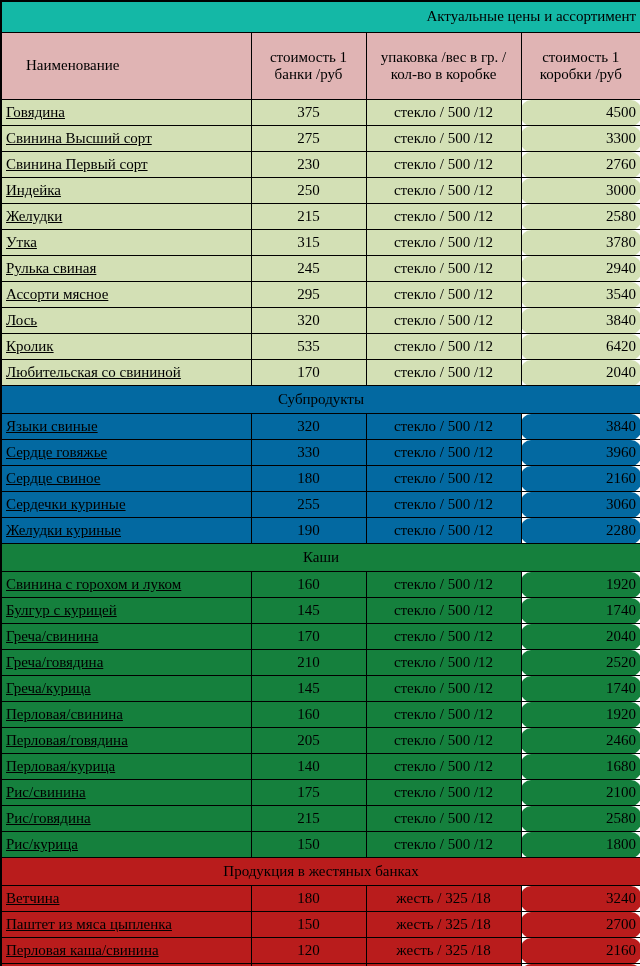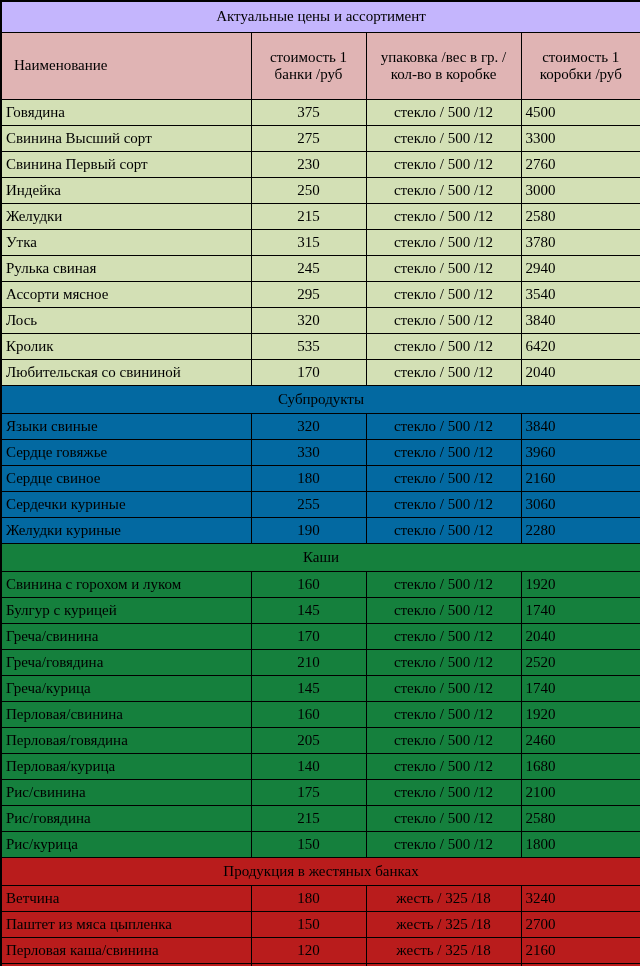--- a/index.html
+++ b/index.html
@@ -39,46 +39,46 @@
     font-size: 15px;
     line-height: 1.15;
     padding: 2px 4px;
     vertical-align: middle;
     overflow: hidden;
     white-space: nowrap;
   }
 
   
   .title-cell {
-    background: #c4b5fd;
-    text-align: center;
+    background: #14b8a6;
+    text-align: right;
     font-size: 16px;
     height: 26px;
     padding: 2px 4px;
   }
 
   
   .colhead td {
     background: #e0b4b4;
     text-align: center;
     vertical-align: middle;
     height: 62px;
     font-size: 15px;
     white-space: normal;
   }
   .colhead td.h-name {
     text-align: left;
-    padding-left: 12px;
-  }
-
-  
-  .r-name { text-align: left;   padding-left: 6px; }
+    padding-left: 24px;
+  }
+
+  
+  .r-name { text-align: left;   padding-left: 6px; text-decoration: underline; }
   .r-jar  { text-align: center; }
   .r-pack { text-align: center; }
-  .r-box  { text-align: left; }
+  .r-box  { text-align: right; border-radius: 10px; }
 
   tr.data-row td { height: 21px; }
 
   
   .section-cell {
     text-align: center;
     font-size: 15px;
     height: 23px;
   }
 

